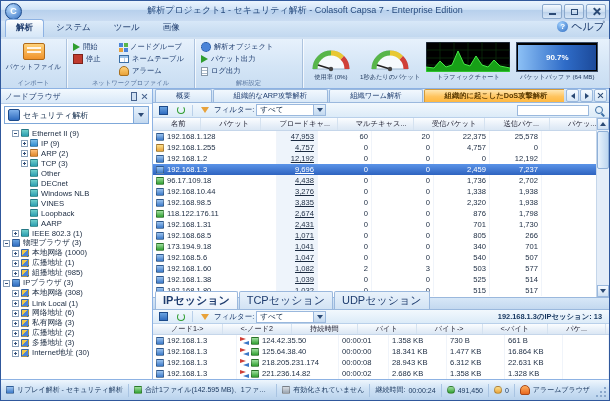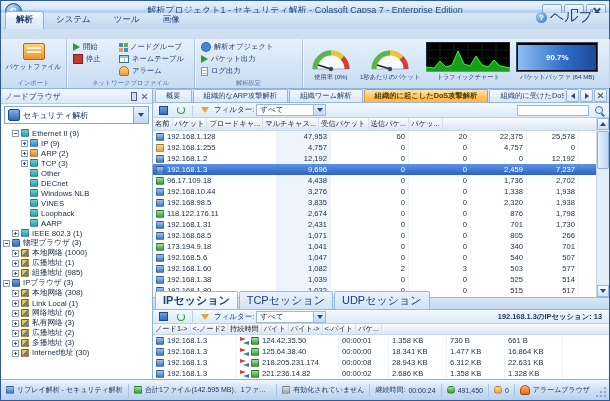--- a/index.html
+++ b/index.html
@@ -18,25 +18,25 @@
   .wbtn{width:18px;height:13px;border:1px solid #8aa8cc;border-radius:2px;
     background:linear-gradient(#f4f9fe,#cfe0f2 50%,#b9d0ea 51%,#d6e6f7);
     display:flex;align-items:center;justify-content:center;}
   .g-min{width:7px;height:2px;background:#2b4a75;margin-top:5px;}
   .g-max{width:7px;height:6px;border:1px solid #2b4a75;box-sizing:border-box;}
   .g-close{position:relative;width:9px;height:9px;}
   .g-close::before,.g-close::after{content:"";position:absolute;left:4px;top:0;width:1.5px;height:9px;background:#2b4a75;}
   .g-close::before{transform:rotate(45deg);} .g-close::after{transform:rotate(-45deg);}
 
   
-  .tabrow{position:absolute;left:0;right:0;top:12px;height:16px;display:flex;align-items:flex-end;
+  .tabrow{position:absolute;left:0;right:0;top:20px;height:16px;display:flex;align-items:flex-end;
     background:linear-gradient(#d8e8f8,#c2d8ef);padding-left:4px;box-sizing:border-box;justify-content:space-between;}
   .rtab{font-size:8.5px;color:#1e3c6e;padding:2px 10px 3px;margin-right:1px;border-radius:3px 3px 0 0;border:1px solid transparent;border-bottom:none;}
   .rtab.active{background:linear-gradient(#fdfeff,#e6f0fa 45%,#d6e7f8);border-color:#8db2e3;font-weight:bold;}
-  .helpbox{margin-left:auto;display:flex;align-items:center;gap:3px;font-size:14px;color:#1e3c6e;padding:0 16px 3px 0;}
+  .helpbox{margin-left:auto;display:flex;align-items:center;gap:3px;font-size:11px;color:#1e3c6e;padding:0 4px 3px 0;}
   .qicon{width:11px;height:11px;border-radius:50%;background:radial-gradient(circle at 35% 30%,#9fd0ff,#2f6cc0);
     color:#fff;font-size:8px;font-weight:bold;text-align:center;line-height:11px;}
   .qicon::before{content:"?";}
 
   
   .ribbon{position:absolute;left:0;right:0;top:38px;height:50px;display:flex;
     background:linear-gradient(#e7f1fc,#d4e5f6 55%,#c9ddf2);border-bottom:1px solid #8db2e3;box-sizing:border-box;}
   .rgroup{position:relative;height:100%;border-right:1px solid rgba(130,160,200,.55);box-shadow:1px 0 0 rgba(255,255,255,.7);
     padding:2px 3px 9px 3px;box-sizing:border-box;}
   .glabel{position:absolute;bottom:0;left:0;right:0;text-align:center;font-size:6.3px;color:#52709c;white-space:nowrap;overflow:hidden;}
@@ -95,21 +95,21 @@
   .ic-proto{background:linear-gradient(#6fd0ca,#2a9db0);}
   .ic-proto-ip{background:linear-gradient(#7fc0ea,#2f8cd0);}
   .ic-proto-arp{background:linear-gradient(#ffc07a,#e0862a);}
   .ic-group{background:linear-gradient(135deg,#f0c84a 50%,#4a84d8 50%);}
 
   
   .main{position:absolute;left:152px;top:88px;right:0;height:290px;background:#fff;display:flex;flex-direction:column;}
   .doc-strip{height:14px;background:linear-gradient(#dcebfa,#c6daf0);border-bottom:1px solid #9ab8dd;
     position:relative;overflow:hidden;flex:none;box-sizing:border-box;}
   .doc-tabs{display:flex;align-items:flex-end;height:100%;padding-left:2px;margin-right:38px;overflow:hidden;}
-  .dtab{font-size:7.3px;color:#1e3c6e;padding:1px 10px 1px;border:1px solid #9ab8dd;border-bottom:none;border-radius:2px 2px 0 0;
+  .dtab{font-size:7.3px;color:#1e3c6e;padding:1px 20px 1px;border:1px solid #9ab8dd;border-bottom:none;border-radius:2px 2px 0 0;
     background:linear-gradient(#f2f8fe,#d9e8f7);margin-right:1px;white-space:nowrap;flex:none;}
   .dtab.active{background:linear-gradient(#ffe6b0,#ffc45e 55%,#ffb840);border-color:#d29a3a;color:#5a3a00;font-weight:bold;}
   .tabctrl{position:absolute;right:0;top:0;bottom:0;display:flex;align-items:center;gap:1px;padding:0 2px;
     background:linear-gradient(#dcebfa,#c6daf0);}
   .tcb{width:11px;height:11px;border:1px solid #9ab8dd;border-radius:2px;background:linear-gradient(#f6fbff,#d6e6f6);
     display:flex;align-items:center;justify-content:center;}
   .arr-l{width:0;height:0;border-top:3px solid transparent;border-bottom:3px solid transparent;border-right:4px solid #2b4a75;}
   .arr-r{width:0;height:0;border-top:3px solid transparent;border-bottom:3px solid transparent;border-left:4px solid #2b4a75;}
   .xg{position:relative;width:7px;height:7px;}
   .xg::before,.xg::after{content:"";position:absolute;left:3px;top:0;width:1px;height:7px;background:#2b4a75;}
@@ -128,28 +128,28 @@
   .mini-combo .dd{margin-left:auto;width:11px;height:100%;border-left:1px solid #9ab8dd;
     background:linear-gradient(#e8f2fc,#c2d8ef);display:flex;align-items:center;justify-content:center;}
   .spacer{flex:1;}
   .searchbox{width:72px;height:11px;background:#fff;border:1px solid #9ab8dd;box-sizing:border-box;}
   .lens{width:6px;height:6px;border:1.5px solid #3a6ea5;border-radius:50%;position:relative;box-sizing:content-box;}
   .lens::after{content:"";position:absolute;width:4px;height:1.5px;background:#3a6ea5;transform:rotate(45deg);right:-3px;bottom:-2px;}
   .sess-right{margin-left:auto;font-size:7.4px;color:#16365e;font-weight:bold;padding-right:4px;white-space:nowrap;}
 
   .nt-header{height:13px;display:flex;background:linear-gradient(#fbfdff,#e7eff8 60%,#dbe7f4);
     border-bottom:1px solid #c5d6ea;font-size:7.3px;color:#223;flex:none;box-sizing:border-box;}
-  .hc{border-right:1px solid #d5e2f0;display:flex;align-items:center;padding:0 2px;box-sizing:border-box;
+  .hc{border-right:1px solid #d5e2f0;display:flex;align-items:center;padding:0 18px;box-sizing:border-box;
     white-space:nowrap;overflow:hidden;}
   .nt-rows{height:166px;flex:none;background:#fff;overflow:hidden;}
   .nt-row{display:flex;height:11px;align-items:center;font-size:7.6px;color:#1a2a40;}
   .nt-row .c{box-sizing:border-box;padding:0 3px;white-space:nowrap;overflow:hidden;height:100%;
     display:flex;align-items:center;border-right:1px solid #f0f4fa;}
   .num{justify-content:flex-end;}
-  .c1{width:124px;} .c2{width:54px;} .c3{width:78px;} .c4{width:62px;} .c5{width:56px;} .c6{width:52px;} .c7{flex:1;}
+  .c1{width:124px;} .c2{width:41px;text-decoration:underline;} .c3{width:54px;} .c4{width:62px;} .c5{width:56px;} .c6{width:52px;} .c7{flex:1;}
   .nt-row .c2{background:#eef4fb;}
   .nt-row.selected{background:linear-gradient(#5b94e8,#2e63c0);color:#fff;}
   .nt-row.selected .c{background:transparent;border-right-color:transparent;}
   .nico{width:8px;height:8px;margin-right:3px;flex:none;border:1px solid rgba(0,0,0,.3);border-radius:1px;box-sizing:border-box;}
   .ic-host{background:linear-gradient(#9cc4f0,#3a78c8);}
   .ic-inet{background:linear-gradient(#9fe09f,#2f9e2f);}
   .ic-bcast{background:linear-gradient(#ffe08a,#e8a23a);}
 
   .vscroll{position:absolute;right:0;top:29px;width:13px;height:179px;background:#e4edf8;border-left:1px solid #c5d6ea;box-sizing:border-box;}
   .varr{position:absolute;left:0;right:0;height:12px;background:linear-gradient(#f8fbff,#cfe0f2);border:1px solid #9ab8dd;

